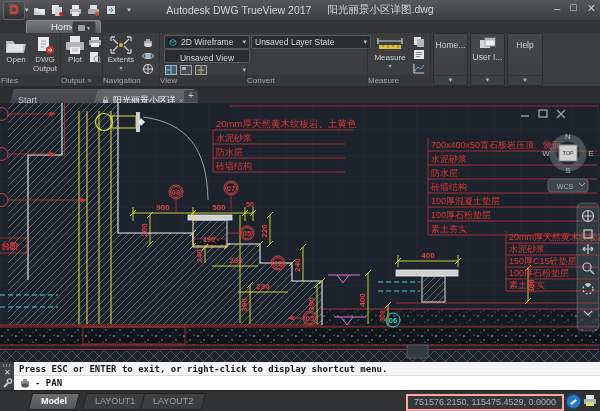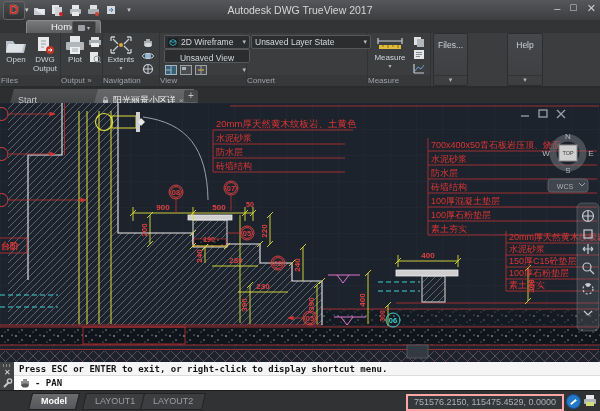--- a/index.html
+++ b/index.html
@@ -135,20 +135,21 @@
       <span class="qicon">
         <svg width="12" height="12">
             <rect x="2" y="2" width="8" height="8" fill="#d6d9dc"></rect>
             <path d="M4,6 h4 M8,6 l-2,-2 M8,6 l-2,2" stroke="#4a7ab0" stroke-width="1" fill="none"></path>
           </svg>
       </span>
       <span class="qicon" style="color:#c4c8cc;font-size:7px;">▾</span>
     </div>
     <div id="title-text" class="abs">
       <span>Autodesk DWG TrueView 2017</span>
+      <span>阳光丽景小区详图.dwg</span>
     </div>
     <div id="winctl" class="abs">
       <span>–</span>
       <span style="font-size:9px;">▢</span>
       <span>✕</span>
     </div>
   </div>
 
   <div id="tabrow" class="abs">
     <div id="home-tab" class="abs">Home</div>
@@ -313,21 +314,30 @@
       <span class="smicon" style="left:44px;top:29px;">
         <svg width="12" height="11">
             <path d="M1,10 v-9 M1,10 h10" stroke="#c9ced4" stroke-width="1.2"></path>
             <path d="M2,8 l3,-4 l3,2 l3,-4" stroke="#6aa0d0" stroke-width="1" fill="none"></path>
           </svg>
       </span>
       <div class="plabel">Measure</div>
     </div>
 
     <div class="cpanel" style="left:433px;width:33px;">
-      <div style="margin-top:6px;">Files...</div>
+      <div style="margin-top:6px;">Home...</div>
+      <div class="cp-caret">▾</div>
+    </div>
+    <div class="cpanel" style="left:470px;width:33px;">
+      <svg width="17" height="13" style="margin-top:3px;">
+        <rect x="1" y="3" width="10" height="8" fill="#d6d9dc"></rect>
+          <rect x="6" y="1" width="10" height="8" fill="#eceeef" stroke="#8a9097" stroke-width="0.8"></rect>
+          <rect x="6" y="1" width="10" height="2.5" fill="#b2b7bc"></rect>
+        </svg>
+      <div>User I...</div>
       <div class="cp-caret">▾</div>
     </div>
     <div class="cpanel" style="left:507px;width:34px;">
       <div style="margin-top:6px;">Help</div>
       <div class="cp-caret">▾</div>
     </div>
   </div>
 
   <div id="filetabs" class="abs">
     <div id="tab-start" class="ftab">

